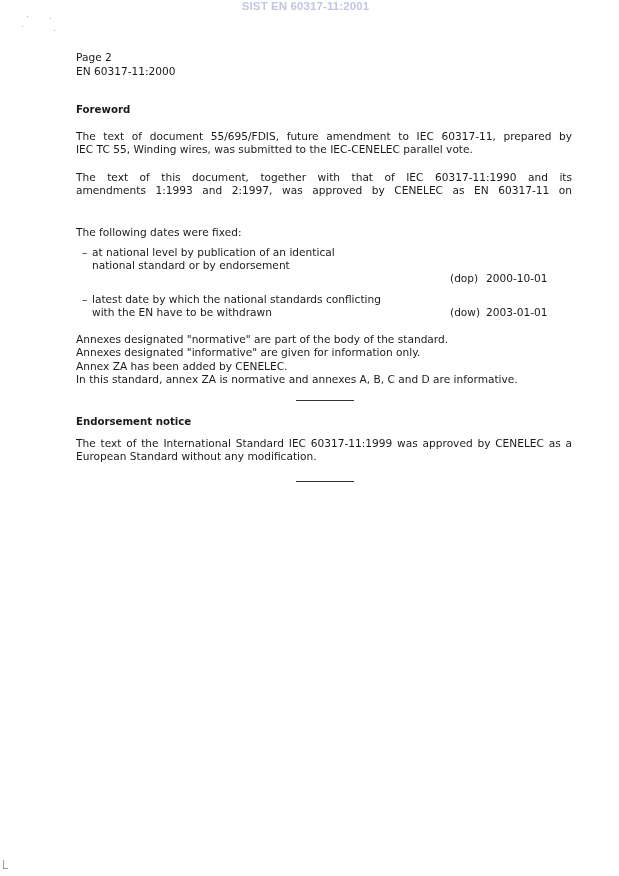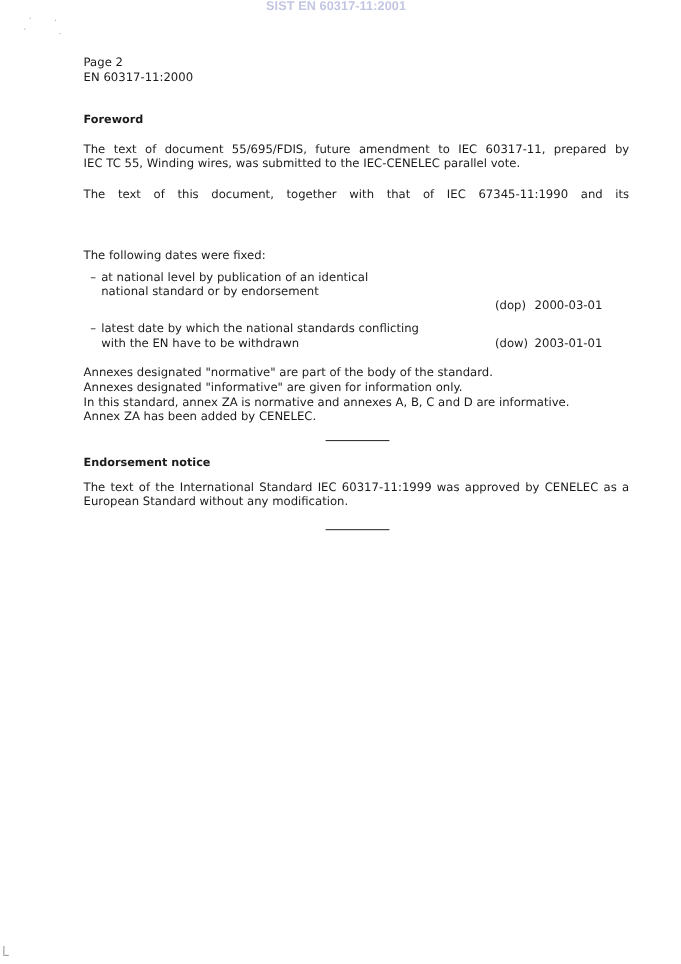--- a/index.html
+++ b/index.html
@@ -37,52 +37,53 @@
 <div class="page" style="top:103px;">
   <div class="heading">Foreword</div>
 </div>
 
 <div class="page" style="top:130px;">
   <div class="justfull">The text of document 55/695/FDIS, future amendment to IEC 60317-11, prepared by</div>
   <div>IEC TC 55, Winding wires, was submitted to the IEC-CENELEC parallel vote.</div>
 </div>
 
 <div class="page" style="top:171px;">
-  <div class="justfull">The text of this document, together with that of IEC 67345-11:1990 and its</div>
+  <div class="justfull">The text of this document, together with that of IEC 60317-11:1990 and its</div>
+  <div class="justfull">amendments 1:1993 and 2:1997, was approved by CENELEC as EN 60317-11 on</div>
 </div>
 
 <div class="page" style="top:226px;">
   <div>The following dates were fixed:</div>
 </div>
 
 <div class="page" style="top:246px; left:82px;">
   <div class="item">
     <span class="dash">–</span>
     <div>at national level by publication of an identical</div>
     <div>national standard or by endorsement</div>
   </div>
   <span class="code" style="top:26px;text-align:center;">(dop)</span>
-  <span class="date" style="top:26px;">2000-03-01</span>
+  <span class="date" style="top:26px;">2000-10-01</span>
 </div>
 
 <div class="page" style="top:293px; left:82px;">
   <div class="item">
     <span class="dash">–</span>
     <div>latest date by which the national standards conflicting</div>
     <div>with the EN have to be withdrawn</div>
   </div>
   <span class="code" style="top:13px;">(dow)</span>
   <span class="date" style="top:13px;">2003-01-01</span>
 </div>
 
 <div class="page" style="top:333px;">
   <div>Annexes designated "normative" are part of the body of the standard.</div>
   <div>Annexes designated "informative" are given for information only.</div>
+  <div>Annex ZA has been added by CENELEC.</div>
   <div>In this standard, annex ZA is normative and annexes A, B, C and D are informative.</div>
-  <div>Annex ZA has been added by CENELEC.</div>
 </div>
 
 <div class="rule" style="top:400px;"></div>
 
 <div class="page" style="top:415px;">
   <div class="heading">Endorsement notice</div>
 </div>
 
 <div class="page" style="top:437px;">
   <div class="justfull">The text of the International Standard IEC 60317-11:1999 was approved by CENELEC as a</div>

